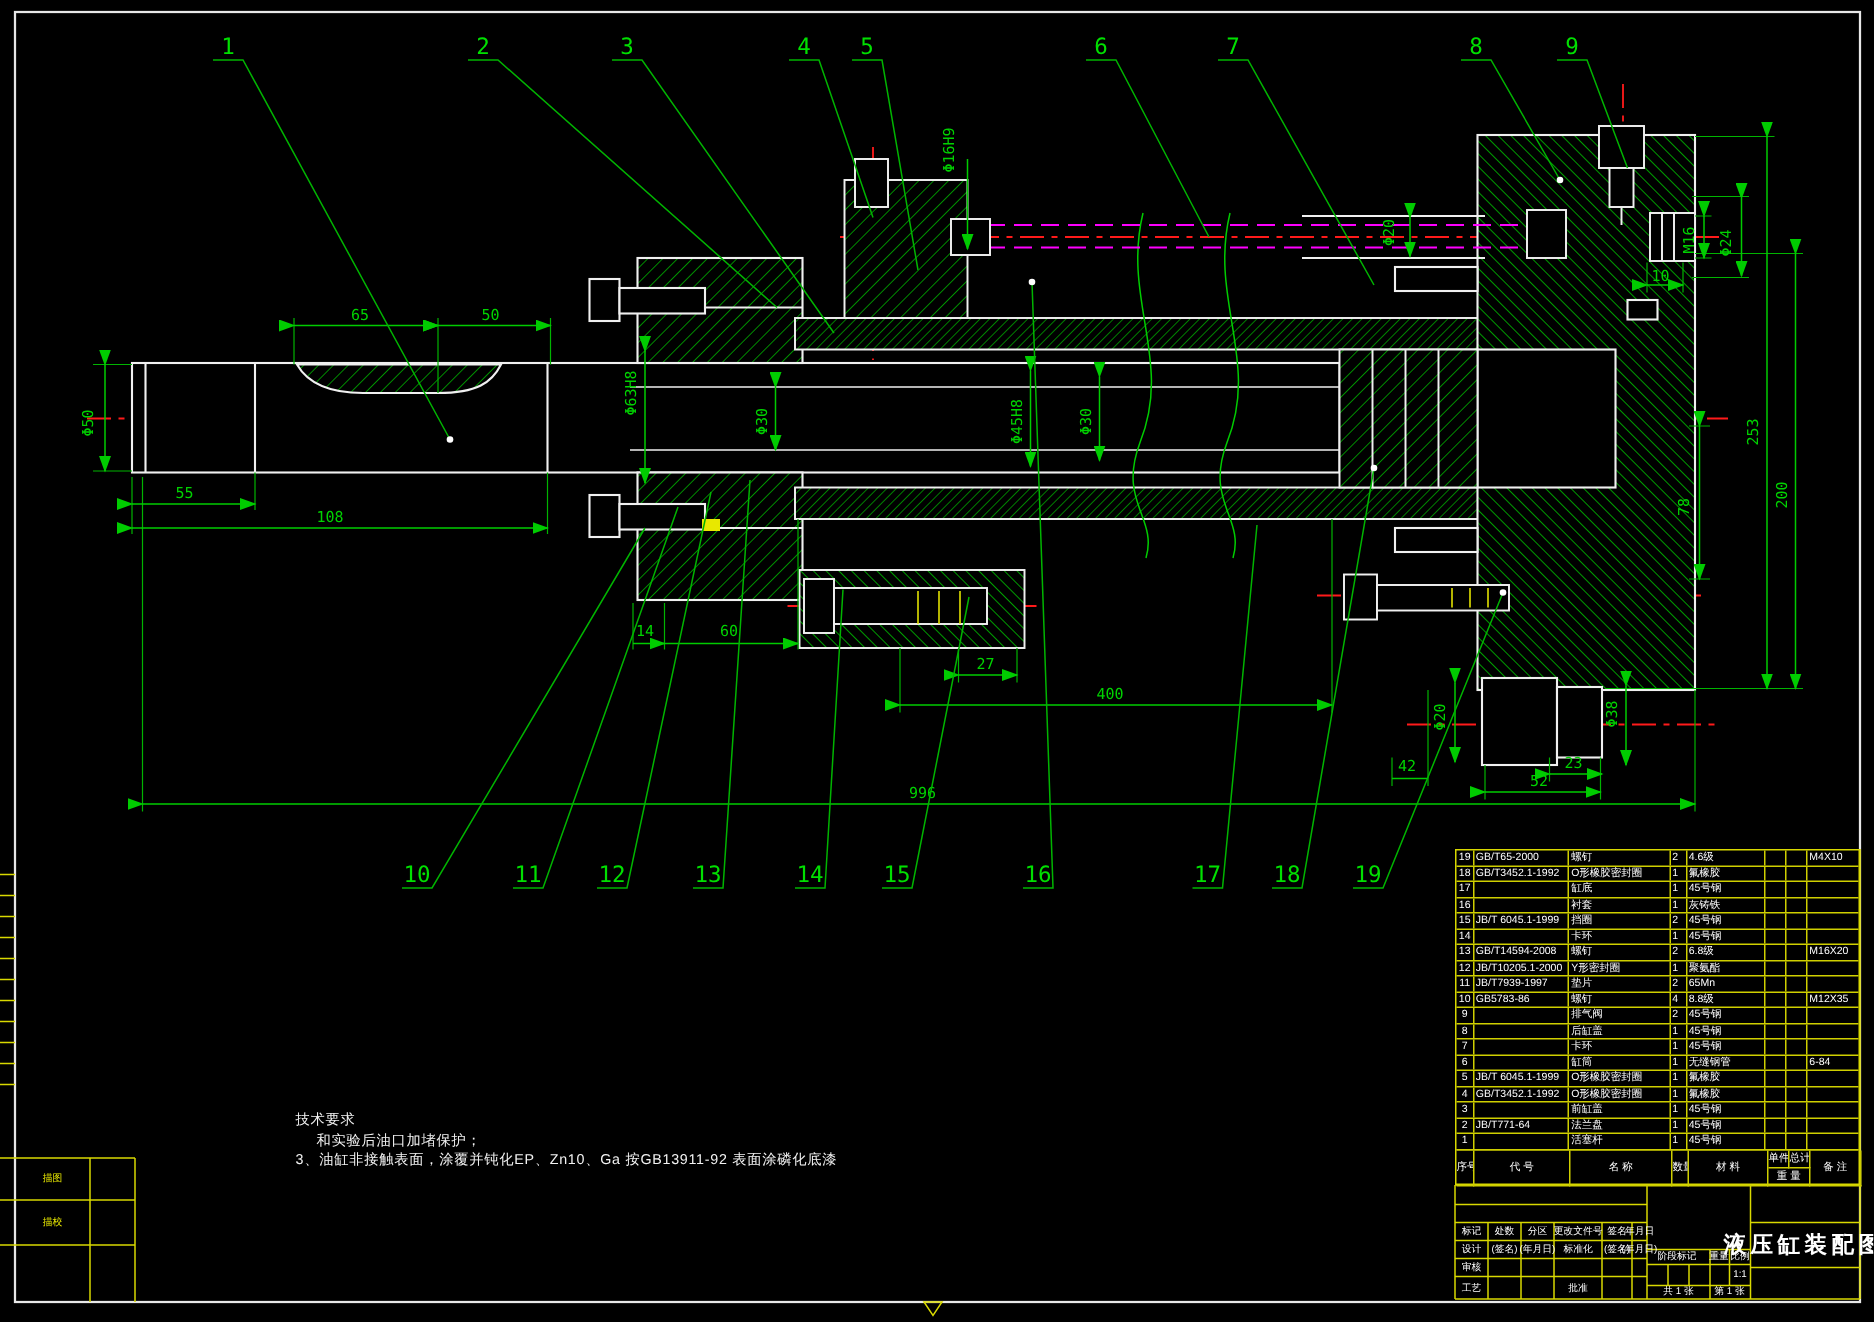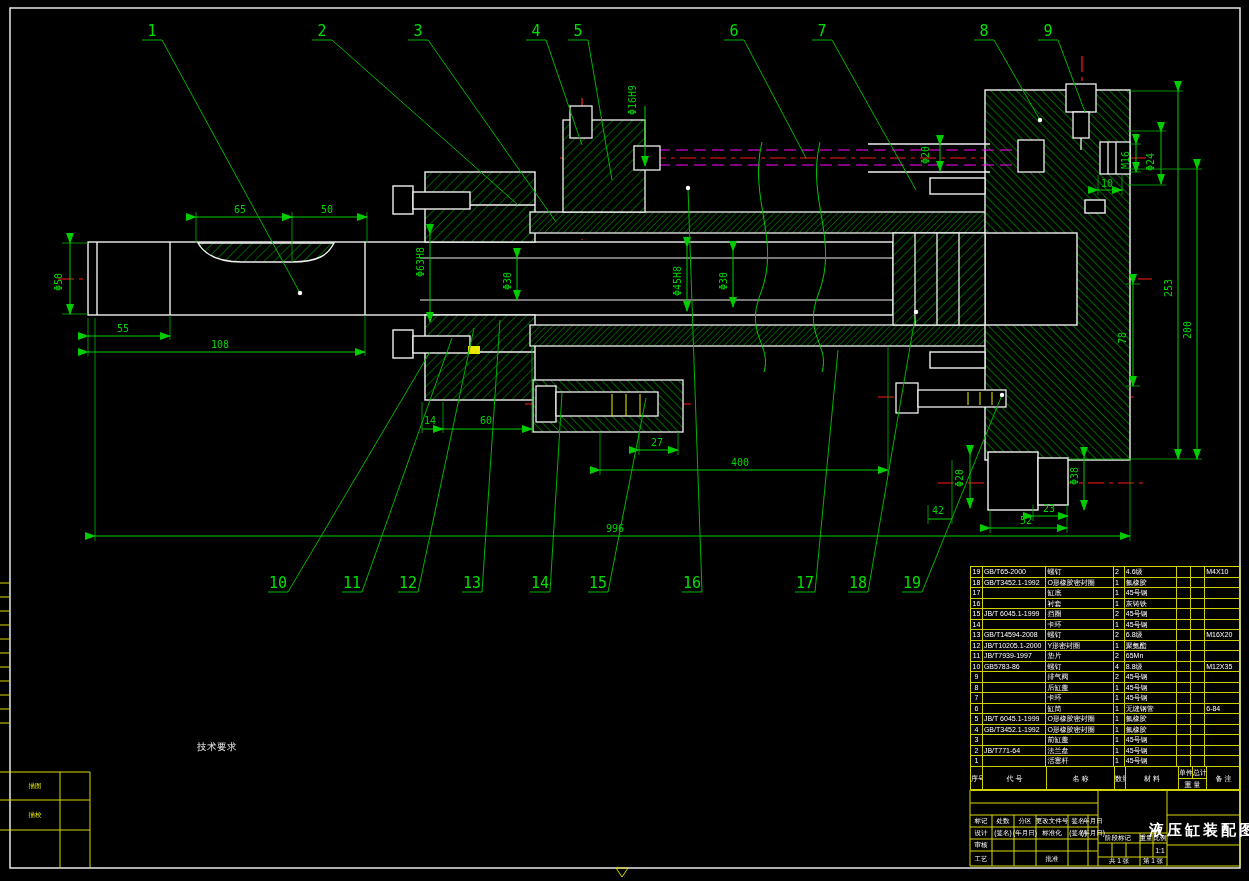--- a/index.html
+++ b/index.html
@@ -261,20 +261,22 @@
         <text x="858" y="588" class="callout">18</text>
         <path d="M902,592 H922 L1002,395" class="ldr"></path>
         <circle cx="1002" cy="395" r="2.2" fill="#fff"></circle>
         <text x="912" y="588" class="callout">19</text>
       </g>
 </svg>
 
 
 <div id="notes">
   <div>技术要求</div>
+  <div class="cont">和实验后油口加堵保护；</div>
+  <div>3、油缸非接触表面，涂覆并钝化EP、Zn10、Ga 按GB13911-92 表面涂磷化底漆</div>
 </div>
 
 
 <div id="parts-table">
   <div id="parts-rows">
         <div class="prow">
           <span class="pcell" style="width: 12px;">19</span>
           <span class="pcell" style="width: 64px;">GB/T65-2000</span>
           <span class="pcell" style="width: 68px;">螺钉</span>
           <span class="pcell" style="width: 11px;">2</span>

